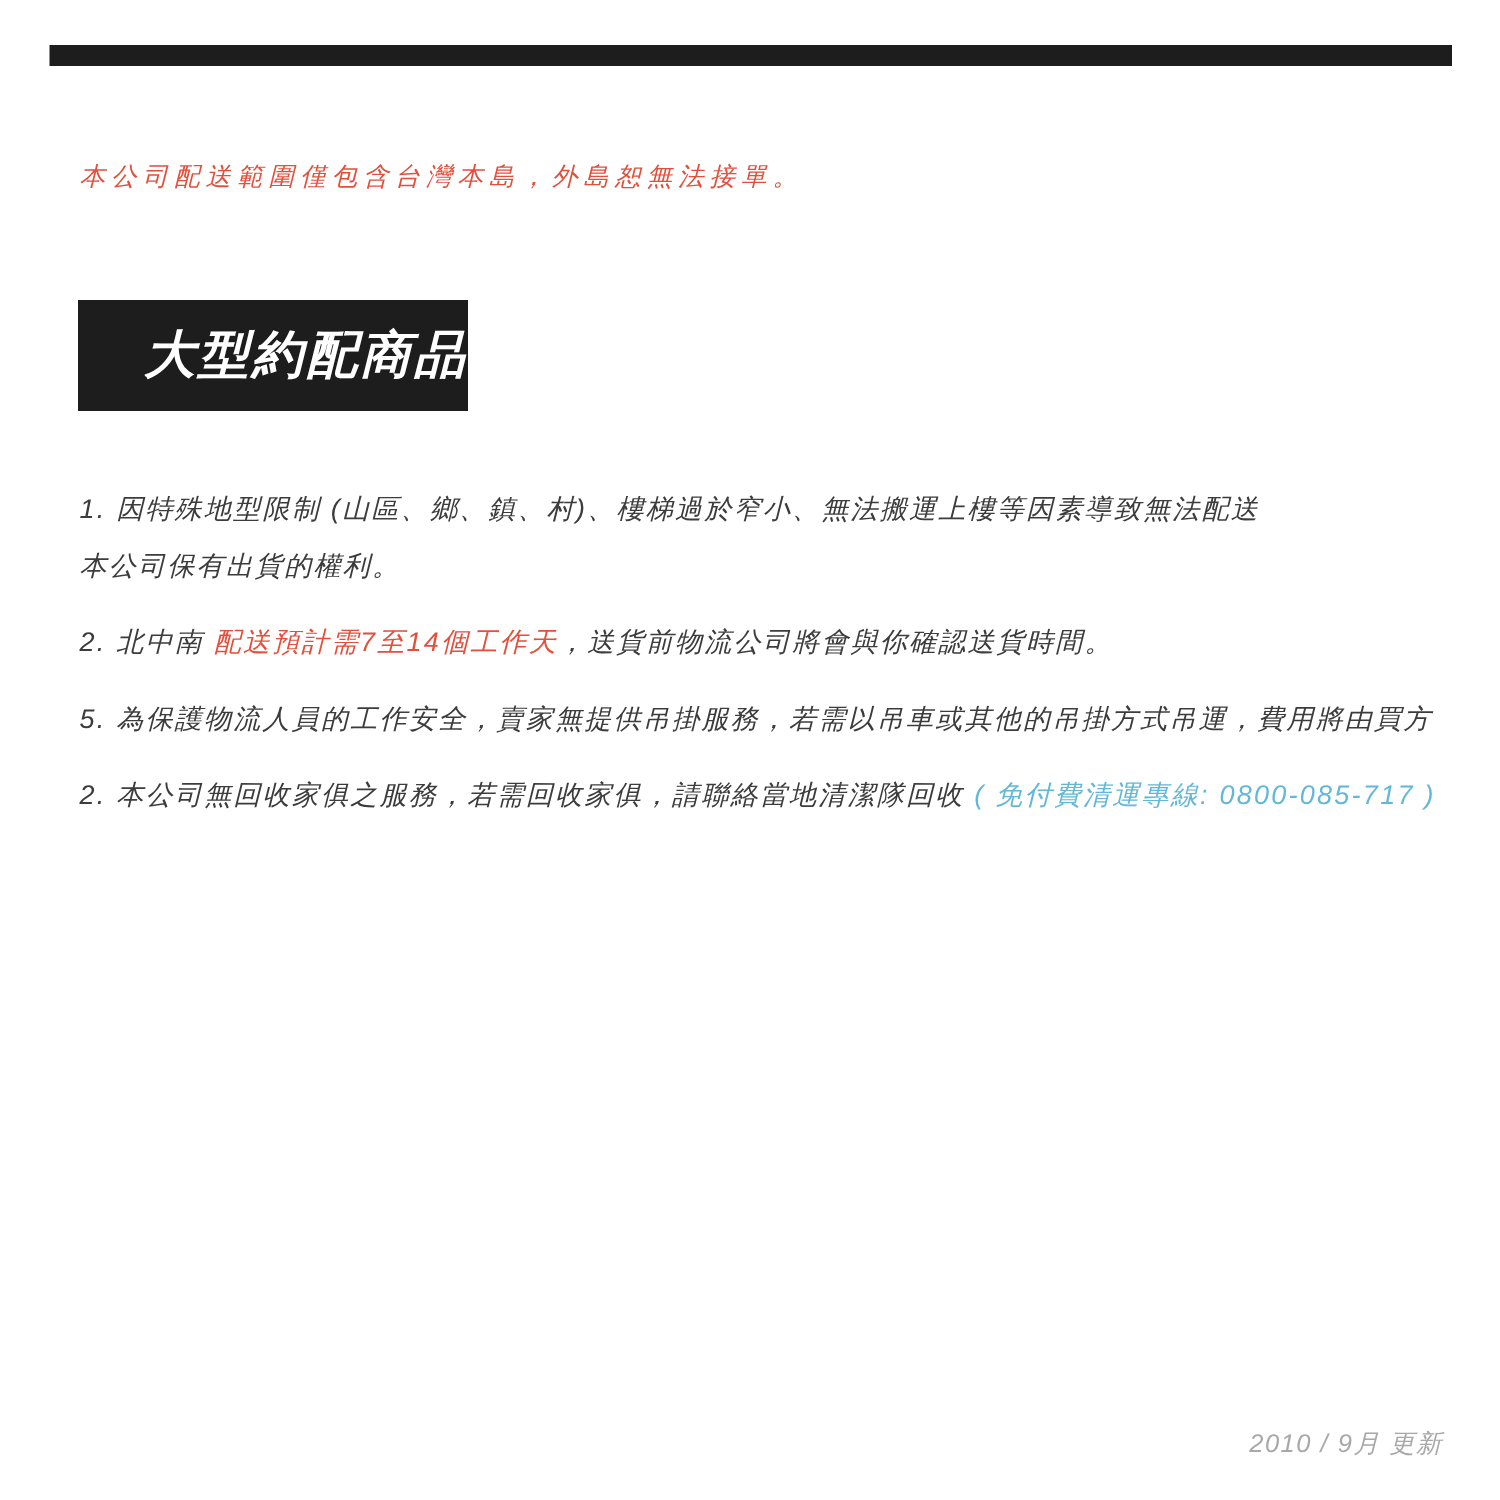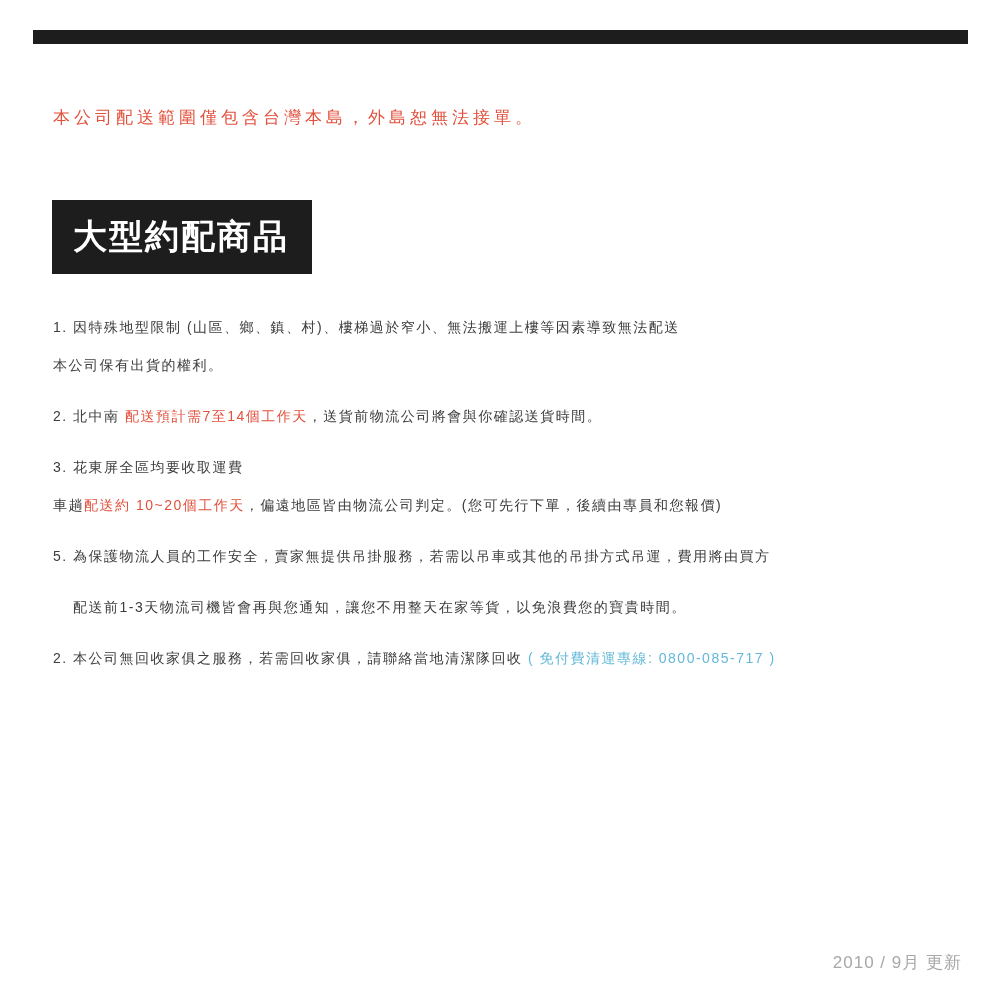--- a/index.html
+++ b/index.html
@@ -7,20 +7,21 @@
     padding: 0;
     background: #ffffff;
   }
   .page {
     position: relative;
     width: 1000px;
     height: 1000px;
     background: #ffffff;
     overflow: hidden;
     font-family: "Liberation Sans", "DejaVu Sans", sans-serif;
+    font-style: italic;
   }
   .top-bar {
     position: absolute;
     left: 33px;
     top: 30px;
     width: 935px;
     height: 14px;
     background: var(--bar, #1d1d1d);
   }
   .notice {
@@ -41,28 +42,29 @@
     box-sizing: border-box;
     background: var(--title_bg, #1d1d1d);
     color: var(--title_fg, #ffffff);
     display: flex;
     align-items: center;
     padding-left: 21px;
     font-size: 34px;
     font-weight: bold;
     letter-spacing: 2px;
     white-space: nowrap;
+    justify-content: flex-end;
   }
   .list {
     position: absolute;
     left: 53px;
-    top: 308px;
+    top: 320px;
     width: 915px;
     color: var(--body, #3c3c3c);
-    font-size: 14px;
+    font-size: 18px;
   }
   .item {
     margin: 0 0 13px 0;
     padding: 0;
   }
   .line {
     line-height: 38px;
     letter-spacing: 1.5px;
   }
   .line.indent {
@@ -103,40 +105,29 @@
         <span>本公司保有出貨的權利。</span>
       </div>
     </div>
 
     <div class="item">
       <div class="line">
         <span>2. 北中南 </span><span class="seg-red">配送預計需7至14個工作天</span><span>，送貨前物流公司將會與你確認送貨時間。</span>
       </div>
     </div>
 
-    <div class="item">
-      <div class="line">
-        <span>3. 花東屏全區均要收取運費</span>
-      </div>
-      <div class="line">
-        <span>車趟</span><span class="seg-red">配送約 10~20個工作天</span><span>，偏遠地區皆由物流公司判定。(您可先行下單，後續由專員和您報價)</span>
-      </div>
-    </div>
 
 
     <div class="item">
       <div class="line">
         <span>5. 為保護物流人員的工作安全，賣家無提供吊掛服務，若需以吊車或其他的吊掛方式吊運，費用將由買方</span>
       </div>
     </div>
 
     <div class="item">
-      <div class="line indent">
-        <span>配送前1-3天物流司機皆會再與您通知，讓您不用整天在家等貨，以免浪費您的寶貴時間。</span>
-      </div>
     </div>
 
     <div class="item">
       <div class="line">
         <span>2. 本公司無回收家俱之服務，若需回收家俱，請聯絡當地清潔隊回收 </span><span class="seg-blue">( 免付費清運專線: 0800-085-717 )</span>
       </div>
     </div>
 
   </div>
 

